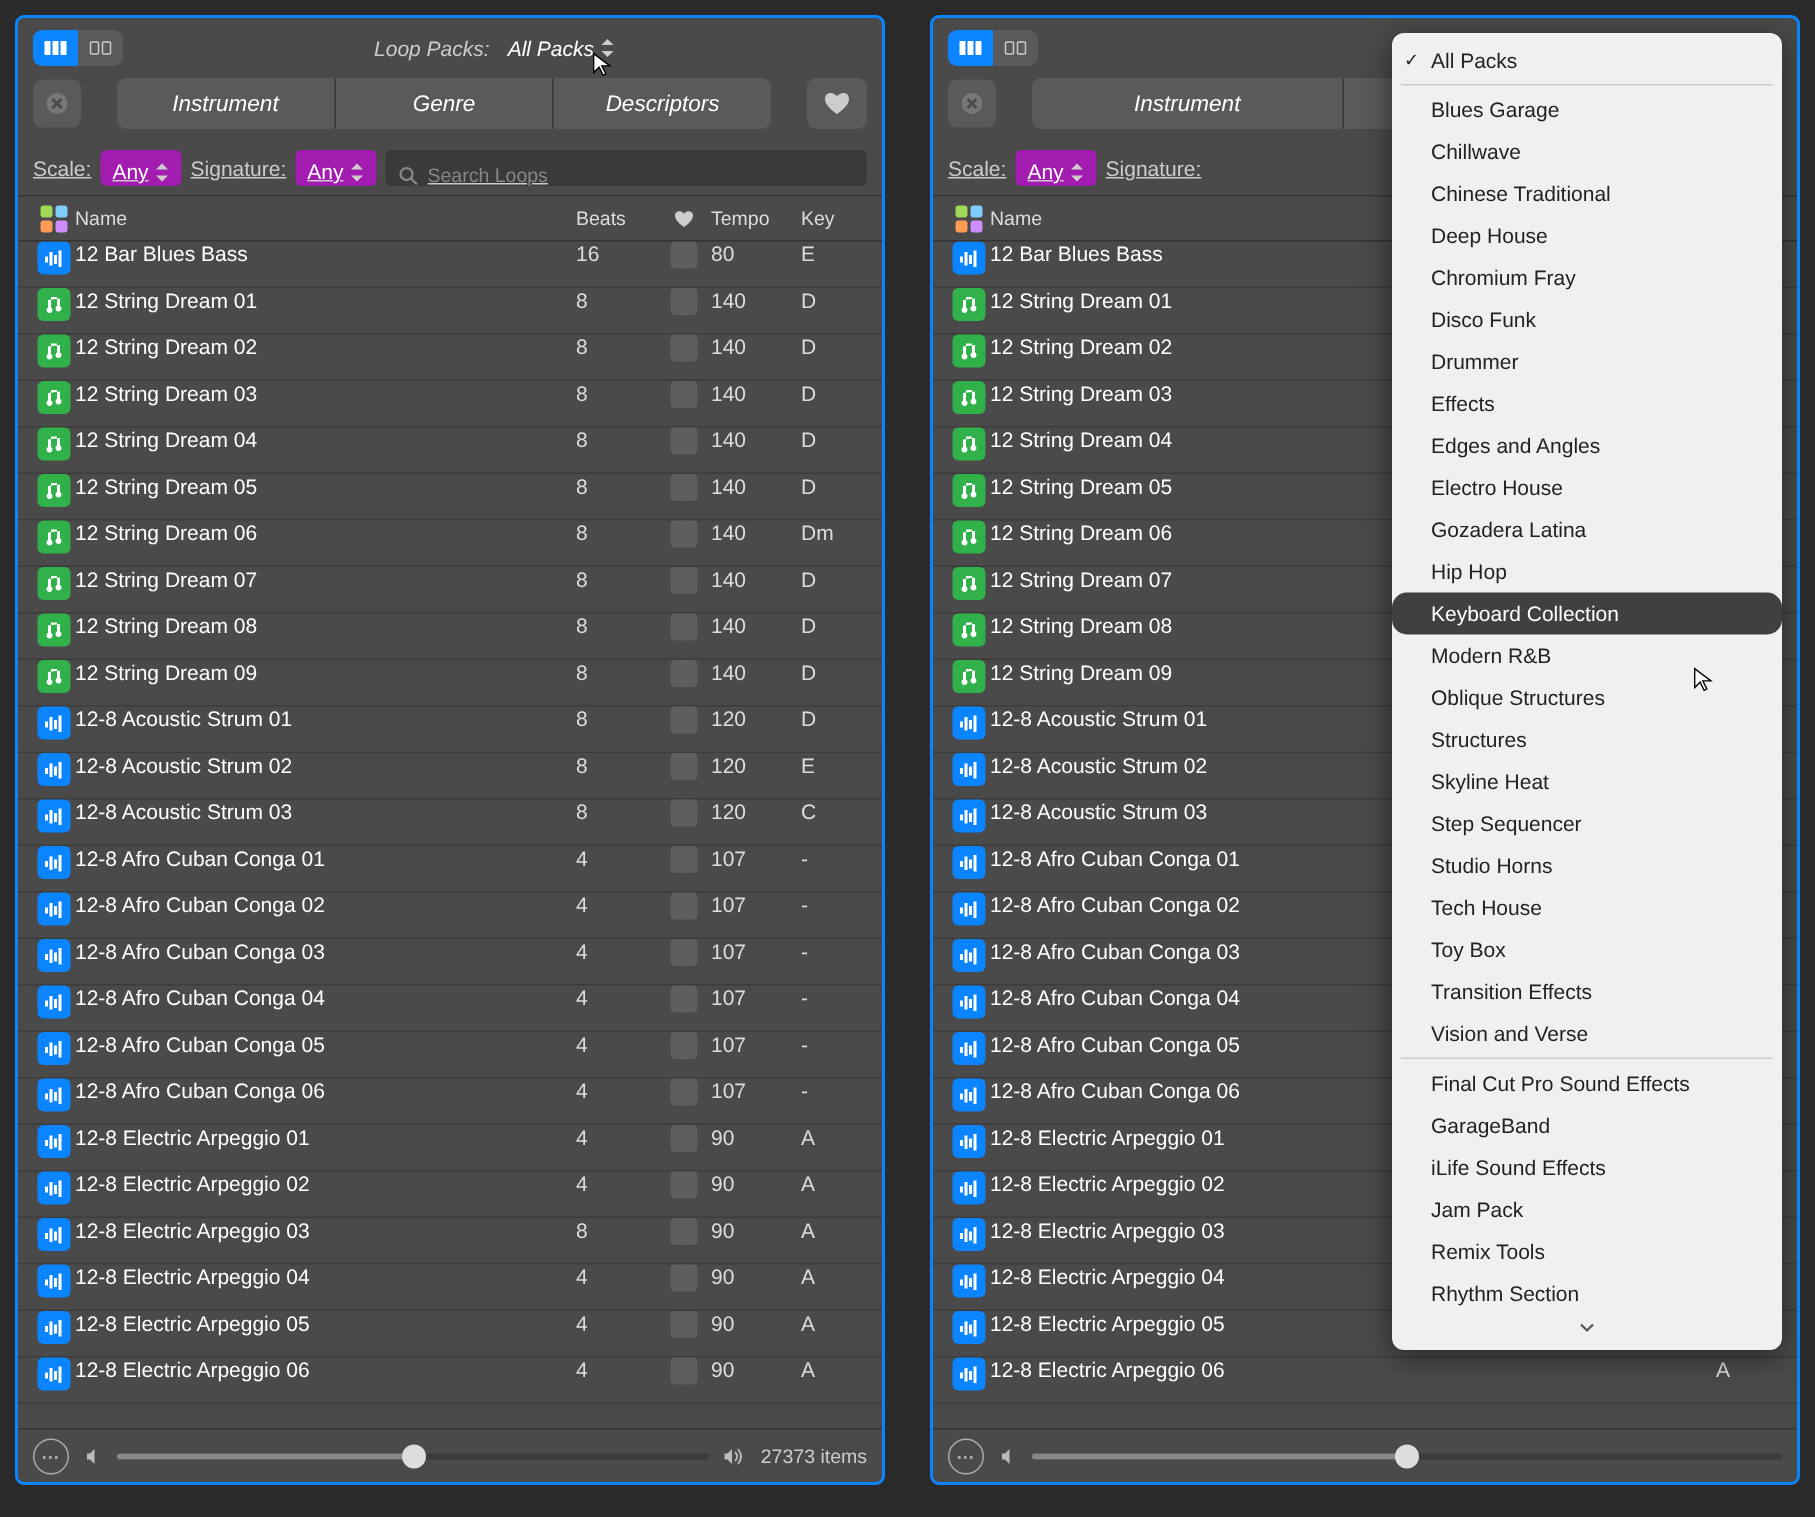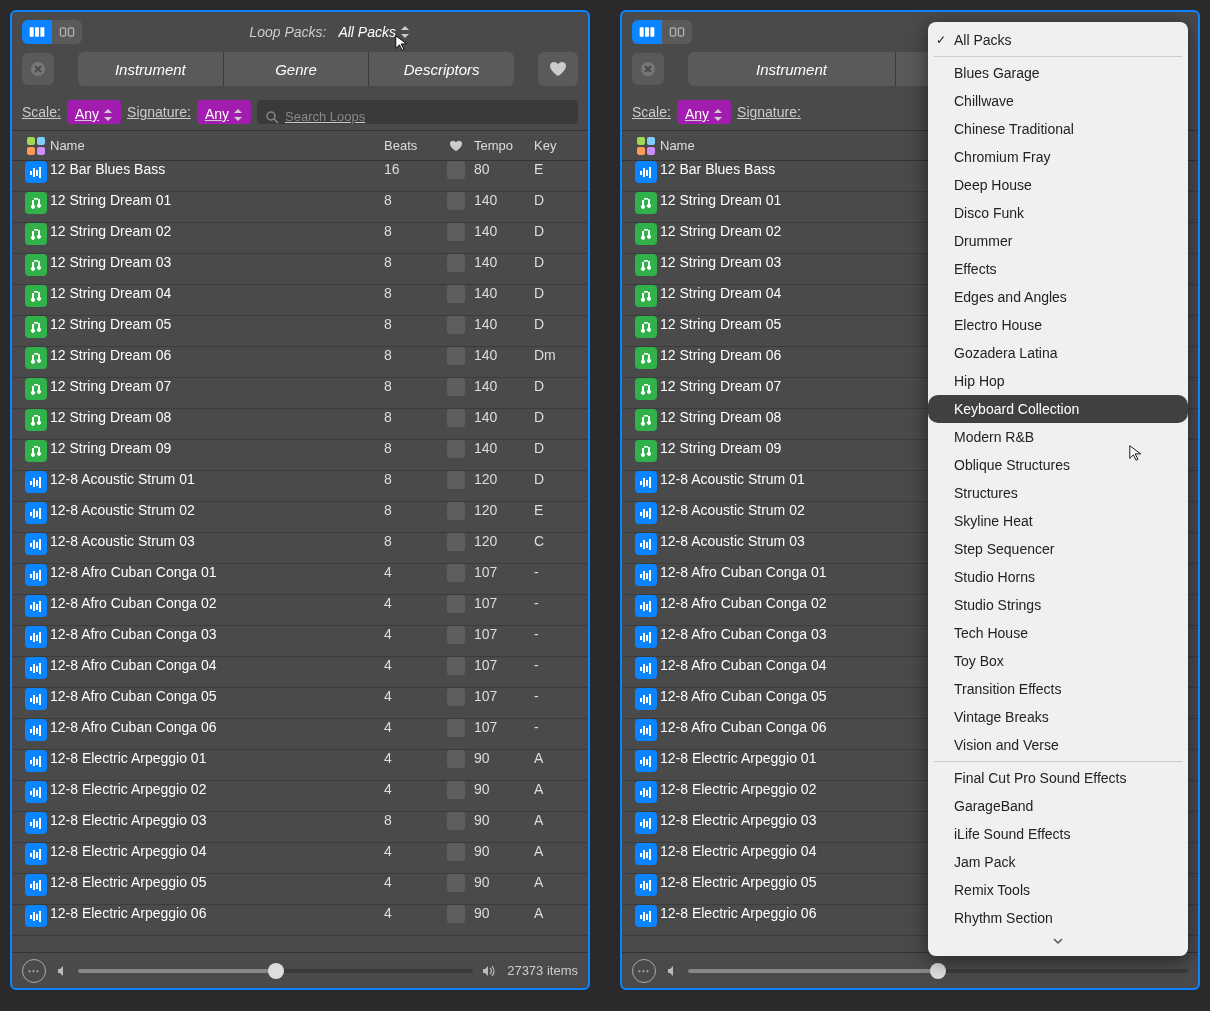--- a/index.html
+++ b/index.html
@@ -1269,41 +1269,39 @@
       </div>
     </div>
   </div>
 
   <div class="dropdown" id="dropdown-menu">
       <div class="dditem checked">All Packs</div>
       <div class="ddsep"></div>
       <div class="dditem">Blues Garage</div>
       <div class="dditem">Chillwave</div>
       <div class="dditem">Chinese Traditional</div>
+      <div class="dditem">Deep House</div>
       <div class="dditem">Chromium Fray</div>
-      <div class="dditem">Deep House</div>
       <div class="dditem">Disco Funk</div>
       <div class="dditem">Drummer</div>
       <div class="dditem">Effects</div>
       <div class="dditem">Edges and Angles</div>
       <div class="dditem">Electro House</div>
       <div class="dditem">Gozadera Latina</div>
       <div class="dditem">Hip Hop</div>
       <div class="dditem hl">Keyboard Collection</div>
       <div class="dditem">Modern R&amp;B</div>
       <div class="dditem">Oblique Structures</div>
       <div class="dditem">Structures</div>
       <div class="dditem">Skyline Heat</div>
       <div class="dditem">Step Sequencer</div>
       <div class="dditem">Studio Horns</div>
-      <div class="dditem">Studio Strings</div>
       <div class="dditem">Tech House</div>
       <div class="dditem">Toy Box</div>
       <div class="dditem">Transition Effects</div>
-      <div class="dditem">Vintage Breaks</div>
       <div class="dditem">Vision and Verse</div>
       <div class="ddsep"></div>
       <div class="dditem">Final Cut Pro Sound Effects</div>
       <div class="dditem">GarageBand</div>
       <div class="dditem">iLife Sound Effects</div>
       <div class="dditem">Jam Pack</div>
       <div class="dditem">Remix Tools</div>
       <div class="dditem">Rhythm Section</div>
       <div class="ddmore"><svg width="12" height="8" viewBox="0 0 12 8">
           <path d="M2 2 L6 6 L10 2" fill="none" stroke="#555" stroke-width="1.5"></path>

